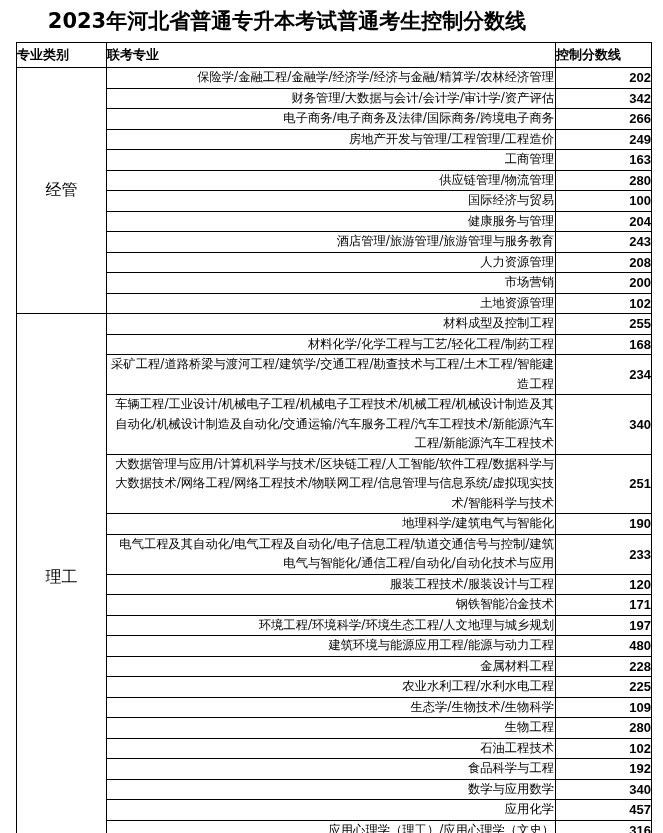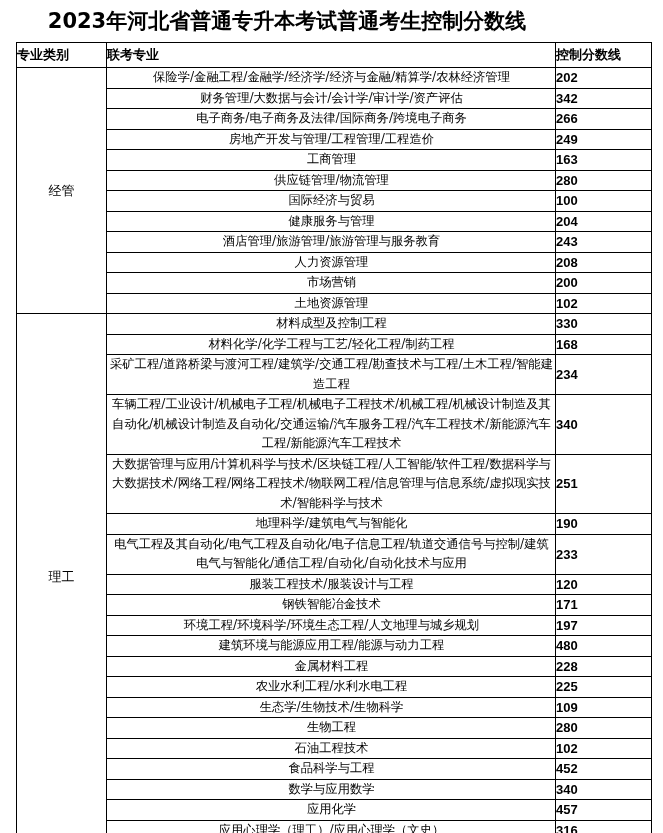--- a/index.html
+++ b/index.html
@@ -46,34 +46,34 @@
     font-weight: bold;
     font-size: 13px;
     text-align: left;
     vertical-align: middle;
   }
   .score-table td.major {
     font-size: 12.3px;
     line-height: 19.5px;
     padding-left: 2px;
     padding-right: 1px;
-    text-align: center;
+    text-align: right;
     vertical-align: middle;
     white-space: normal;
     word-break: break-all;
   }
   .score-table td.score {
     font-family: "Liberation Sans", "DejaVu Sans", sans-serif;
     font-weight: bold;
     font-size: 13px;
-    text-align: left;
+    text-align: right;
     vertical-align: middle;
   }
   .score-table td.category {
-    font-size: 13px;
+    font-size: 16px;
     text-align: center;
     vertical-align: middle;
   }
   tr.h1 td { height: 18.5px; }
   tr.h2 td { height: 38.5px; }
   tr.h3 td { height: 58.5px; }
 </style>
 </head>
 <body>
 
@@ -138,21 +138,21 @@
         <td class="major">市场营销</td>
         <td class="score">200</td>
       </tr>
       <tr class="h1">
         <td class="major">土地资源管理</td>
         <td class="score">102</td>
       </tr>
       <tr class="h1">
         <td class="category" rowspan="20">理工</td>
         <td class="major">材料成型及控制工程</td>
-        <td class="score">330</td>
+        <td class="score">255</td>
       </tr>
       <tr class="h1">
         <td class="major">材料化学/化学工程与工艺/轻化工程/制药工程</td>
         <td class="score">168</td>
       </tr>
       <tr class="h2">
         <td class="major">采矿工程/道路桥梁与渡河工程/建筑学/交通工程/勘查技术与工程/土木工程/智能建造工程</td>
         <td class="score">234</td>
       </tr>
       <tr class="h3">
@@ -202,21 +202,21 @@
       <tr class="h1">
         <td class="major">生物工程</td>
         <td class="score">280</td>
       </tr>
       <tr class="h1">
         <td class="major">石油工程技术</td>
         <td class="score">102</td>
       </tr>
       <tr class="h1">
         <td class="major">食品科学与工程</td>
-        <td class="score">452</td>
+        <td class="score">192</td>
       </tr>
       <tr class="h1">
         <td class="major">数学与应用数学</td>
         <td class="score">340</td>
       </tr>
       <tr class="h1">
         <td class="major">应用化学</td>
         <td class="score">457</td>
       </tr>
       <tr class="h1">

